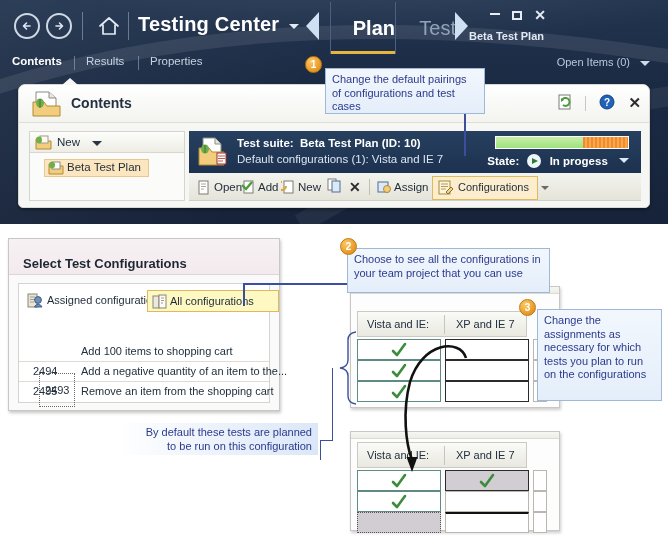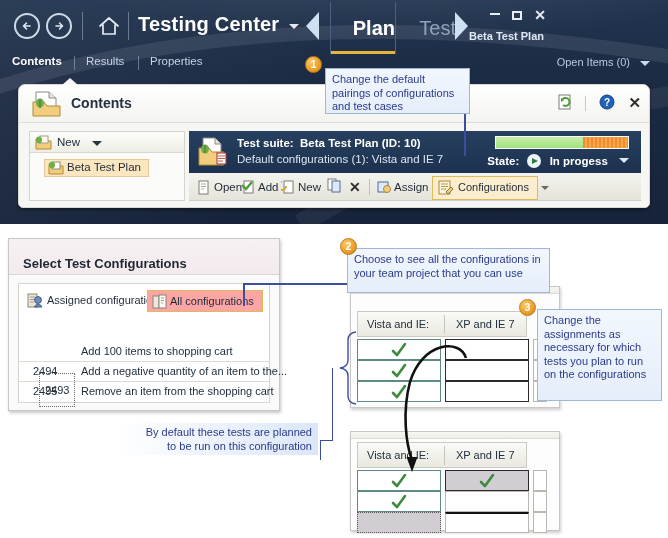--- a/index.html
+++ b/index.html
@@ -211,21 +211,21 @@
   }
   .dlg-inner{
     position:absolute; left:9px; top:44px; width:252px; height:120px;
     background:#ffffff; border:1px solid #d6d4cf;
   }
   .seg{
     position:absolute; top:6px; height:22px; line-height:21px; font-size:11px; color:#1f2b38;
     padding-left:22px; white-space:nowrap;
   }
   #seg-assigned{ left:6px; }
-  #seg-all{ left:128px; background:#fca5a5; border:1px solid #e0b95d; padding-right:8px; }
+  #seg-all{ left:128px; background:#fef9c3; border:1px solid #e0b95d; padding-right:24px; }
   .grid-head{
     position:absolute; left:0; top:34px; width:250px; height:24px;
     background:linear-gradient(180deg,#f9f9f6 0%,#eceCe4 100%);
     border-top:1px solid #dedcd5; border-bottom:1px solid #cbc9c1;
   }
   .gh{ position:absolute; top:5px; font-size:11px; color:#2b3643; }
   #gh-id{ left:12px; } #gh-title{ left:62px; }
   .gh-sep{ position:absolute; left:52px; top:2px; width:1px; height:20px; background:#cfcdc5; }
   .grow{
     position:absolute; left:0; width:250px; height:20px;
@@ -460,21 +460,21 @@
         <div id="tb-overflow-caret">
             <div class="caret-d" style="border-top-color:#6a6a62;border-left-width:4px;border-right-width:4px;border-top-width:4px"></div>
           </div>
       </div>
     </div>
   </div>
 </div>
 
 <div class="badge" style="left:305px;top:56px">1</div>
 <div class="conn" style="left:464px;top:81px;width:1.5px;height:75px;"></div>
-<div class="callout" style="left:325px;top:68px;width:145px;height:46px;z-index:35">Change the default pairings of configurations and test cases</div>
+<div class="callout" style="left:325px;top:68px;width:160px;height:46px;z-index:35">Change the default pairings of configurations and test cases</div>
 
 <div id="dialog">
   <div id="dialog-head">
     <div id="dialog-title">Select Test Configurations</div>
   </div>
   <div class="dlg-inner">
     <div class="seg" id="seg-assigned">
       <svg style="position:absolute;left:2px;top:3px" width="16" height="16" viewBox="0 0 16 16">
           <rect x="1" y="1" width="9" height="13" fill="#e9e4d6" stroke="#8a8579"></rect>
           <path d="M3 4 h5 M3 6.5 h5 M3 9 h4" stroke="#a39e90"></path>

